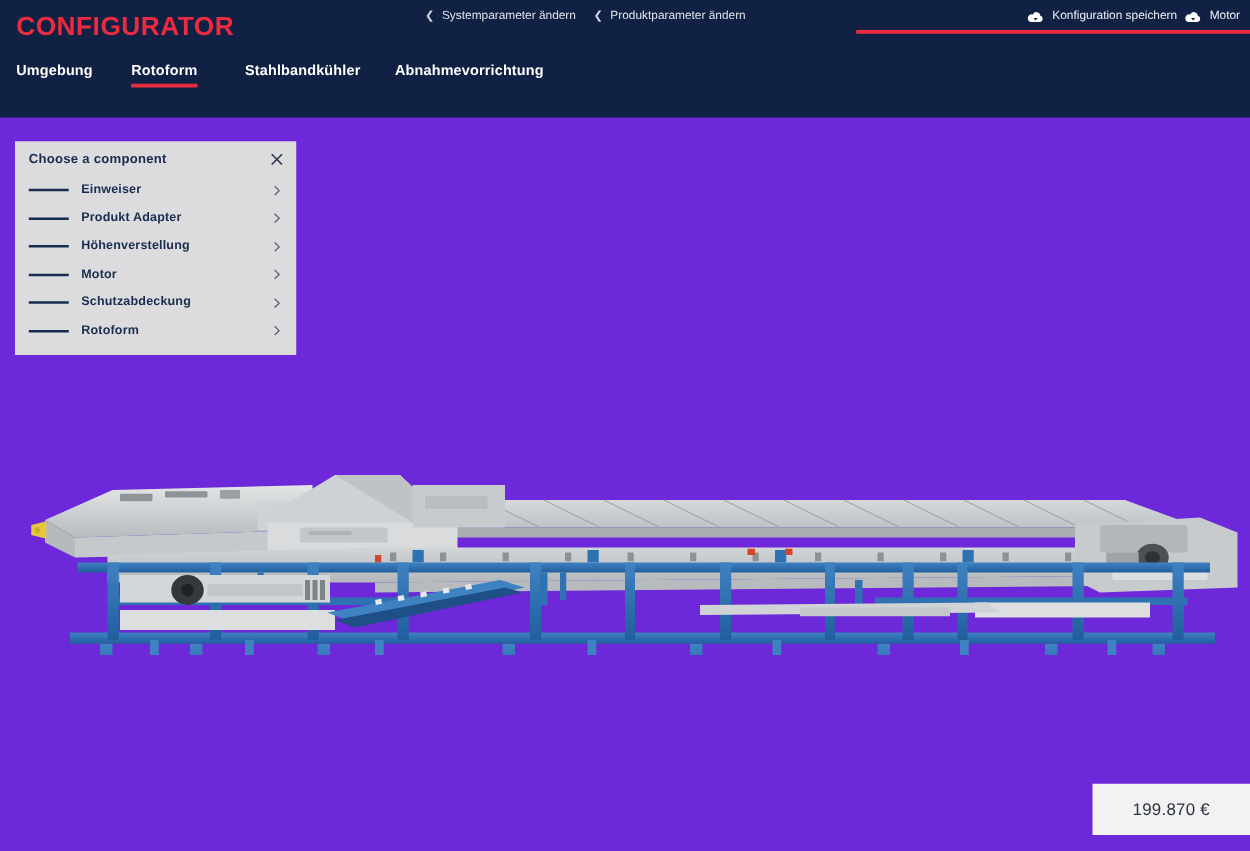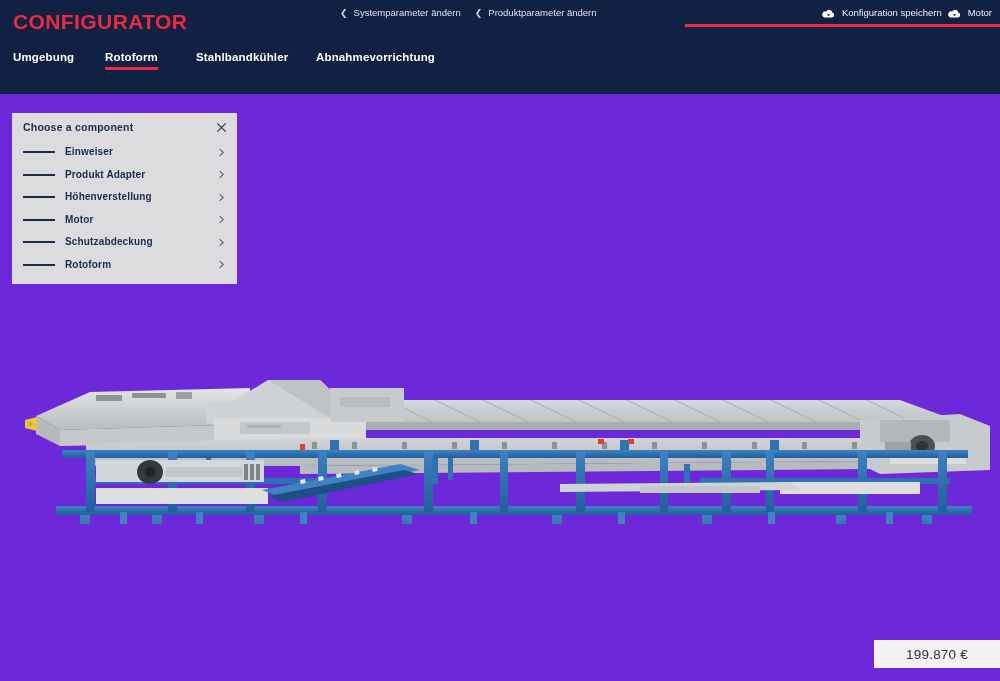--- a/index.html
+++ b/index.html
@@ -96,21 +96,21 @@
   .comp-chev{
     width:9px;height:9px;flex:0 0 auto;display:block;
   }
 
   
   .viewer{position:absolute;left:0;top:94px;width:1000px;height:587px;overflow:hidden;}
   .machine{position:absolute;left:0;top:270px;width:1000px;height:160px;}
 
   
   .bottom{
-    position:absolute;right:0;bottom:13px;display:flex;align-items:stretch;height:28px;
+    position:absolute;right:0;bottom:13px;display:flex;align-items:stretch;height:41px;
   }
   .price{
     background:#f2f2f3;color:#2b3240;
     font-size:13.5px;
     display:flex;align-items:center;justify-content:center;
     padding:0 22px;min-width:82px;
     letter-spacing:.2px;
   }
   .cta{
     position:relative;background:#142a52;color:#ffffff;

